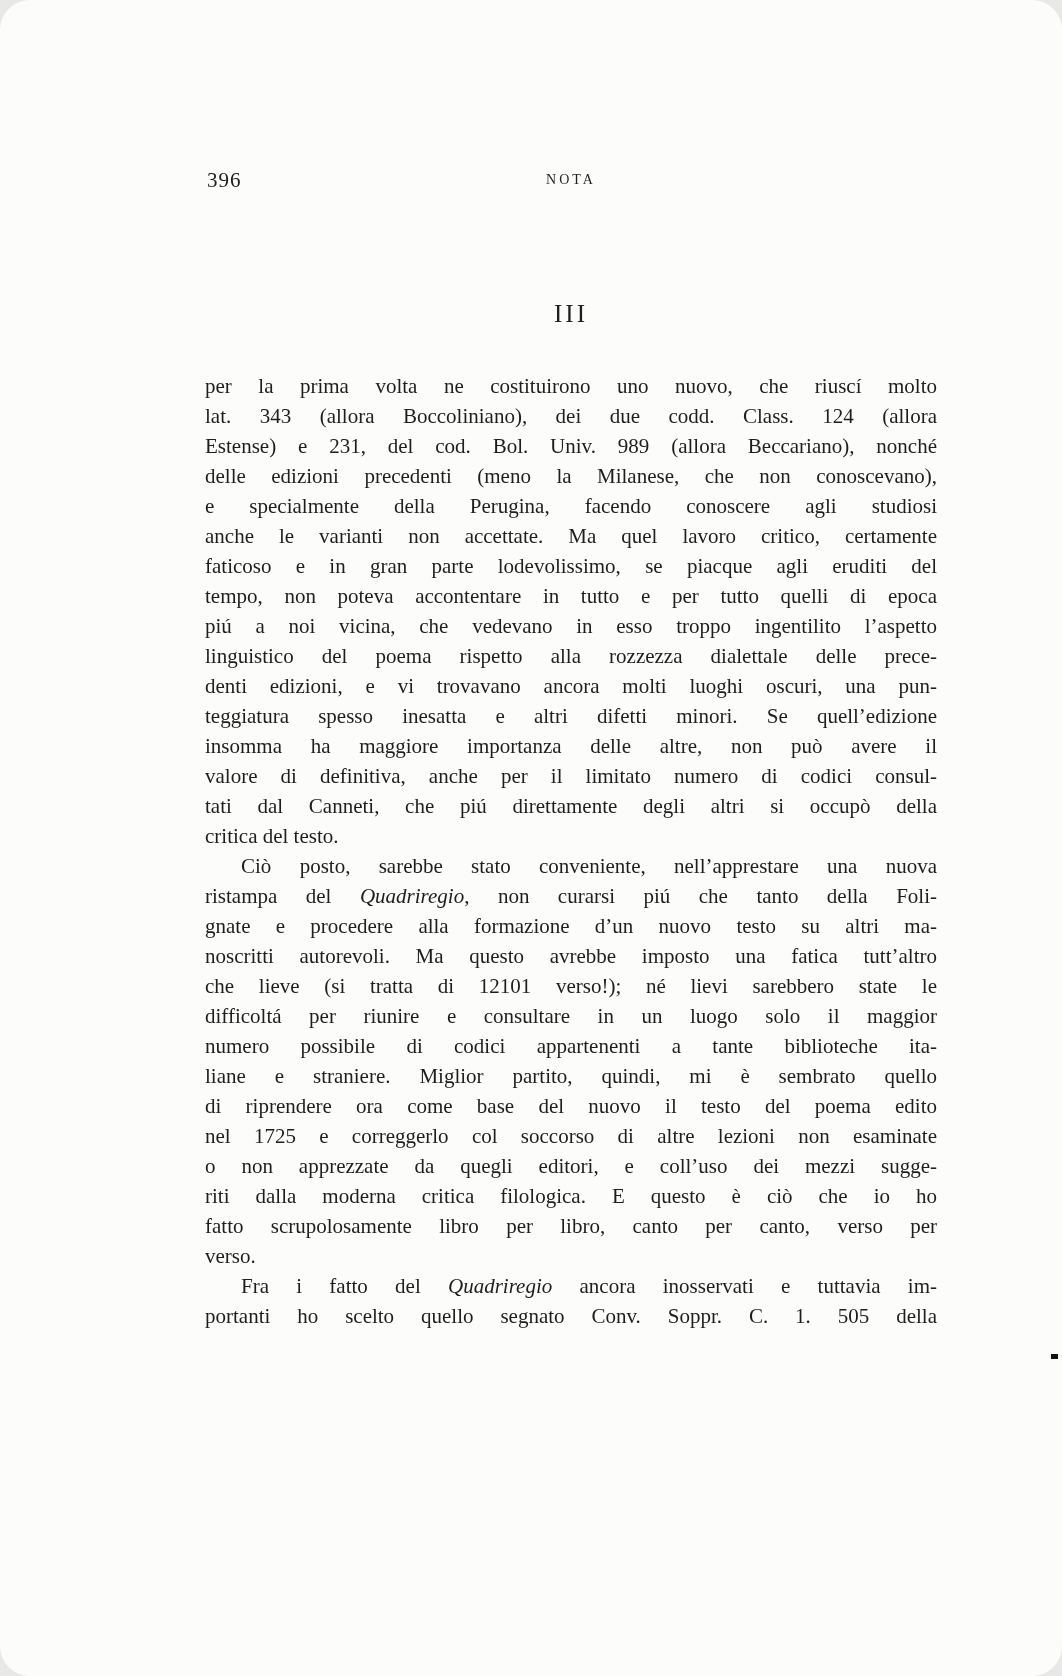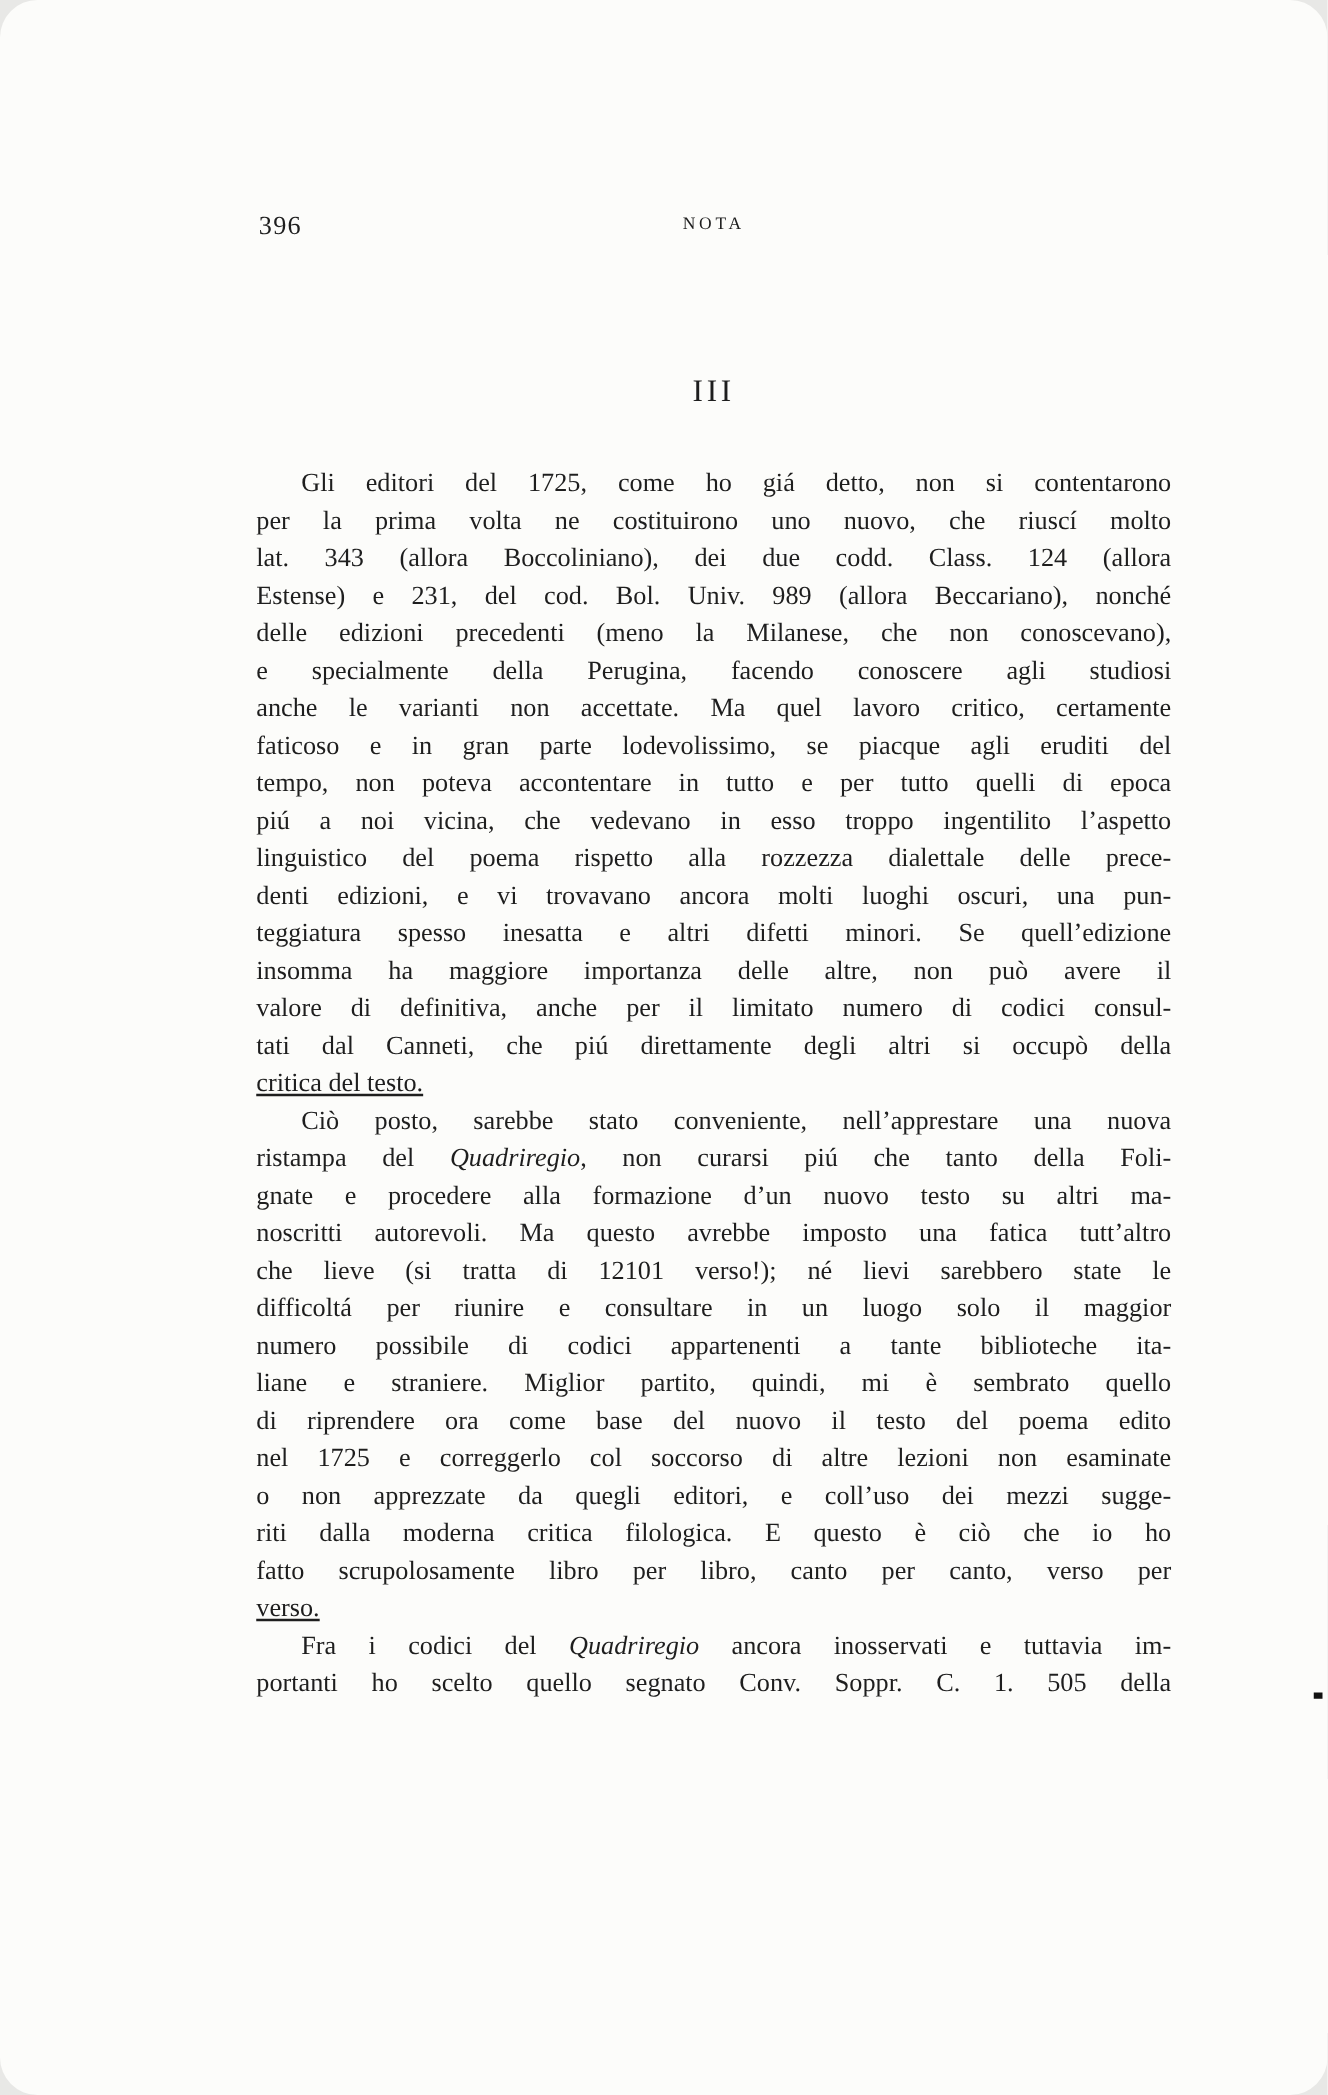--- a/index.html
+++ b/index.html
@@ -47,42 +47,41 @@
     font-size: 21px;
     line-height: 30px;
   }
   .paragraph { margin: 0; }
   .line {
     text-align: justify;
     text-align-last: justify;
     height: 30px;
     overflow: visible;
   }
-  .line.last { text-align-last: left; text-decoration: underline; }
+  .line.last { text-align-last: left; }
   .line.indent { text-indent: 36px; }
   .it { font-style: italic; }
   .ink-speck {
     position: absolute;
     left: 1051px;
     top: 1354px;
     width: 7px;
     height: 5px;
     background: #111;
   }
 </style>
 </head>
 <body>
 
 <div class="page" style="background: rgb(252, 252, 250); color: rgb(30, 30, 30); border-radius: 30px;">
   <div class="page-number">396</div>
   <div class="running-header">NOTA</div>
   <div class="section-heading">III</div>
   <div class="body-text">
       <div class="paragraph">
-        <div class="line indent"><span>Gli editori del 1725, come ho giá detto, non si contentarono</span></div>
         <div class="line"><span>per la prima volta ne costituirono uno nuovo, che riuscí molto</span></div>
         <div class="line"><span>lat. 343 (allora Boccoliniano), dei due codd. Class. 124 (allora</span></div>
         <div class="line"><span>Estense) e 231, del cod. Bol. Univ. 989 (allora Beccariano), nonché</span></div>
         <div class="line"><span>delle edizioni precedenti (meno la Milanese, che non conoscevano),</span></div>
         <div class="line"><span>e specialmente della Perugina, facendo conoscere agli studiosi</span></div>
         <div class="line"><span>anche le varianti non accettate. Ma quel lavoro critico, certamente</span></div>
         <div class="line"><span>faticoso e in gran parte lodevolissimo, se piacque agli eruditi del</span></div>
         <div class="line"><span>tempo, non poteva accontentare in tutto e per tutto quelli di epoca</span></div>
         <div class="line"><span>piú a noi vicina, che vedevano in esso troppo ingentilito l’aspetto</span></div>
         <div class="line"><span>linguistico del poema rispetto alla rozzezza dialettale delle prece-</span></div>
@@ -103,18 +102,18 @@
         <div class="line"><span>numero possibile di codici appartenenti a tante biblioteche ita-</span></div>
         <div class="line"><span>liane e straniere. Miglior partito, quindi, mi è sembrato quello</span></div>
         <div class="line"><span>di riprendere ora come base del nuovo il testo del poema edito</span></div>
         <div class="line"><span>nel 1725 e correggerlo col soccorso di altre lezioni non esaminate</span></div>
         <div class="line"><span>o non apprezzate da quegli editori, e coll’uso dei mezzi sugge-</span></div>
         <div class="line"><span>riti dalla moderna critica filologica. E questo è ciò che io ho</span></div>
         <div class="line"><span>fatto scrupolosamente libro per libro, canto per canto, verso per</span></div>
         <div class="line last"><span>verso.</span></div>
       </div>
       <div class="paragraph">
-        <div class="line indent"><span>Fra i codici del </span><span class="it">Quadriregio</span><span> ancora inosservati e tuttavia im-</span></div>
+        <div class="line indent"><span>Fra i fatto del </span><span class="it">Quadriregio</span><span> ancora inosservati e tuttavia im-</span></div>
         <div class="line"><span>portanti ho scelto quello segnato Conv. Soppr. C. 1. 505 della</span></div>
       </div>
     </div>
   <div class="ink-speck"></div>
 </div>
 
 </body></html>

